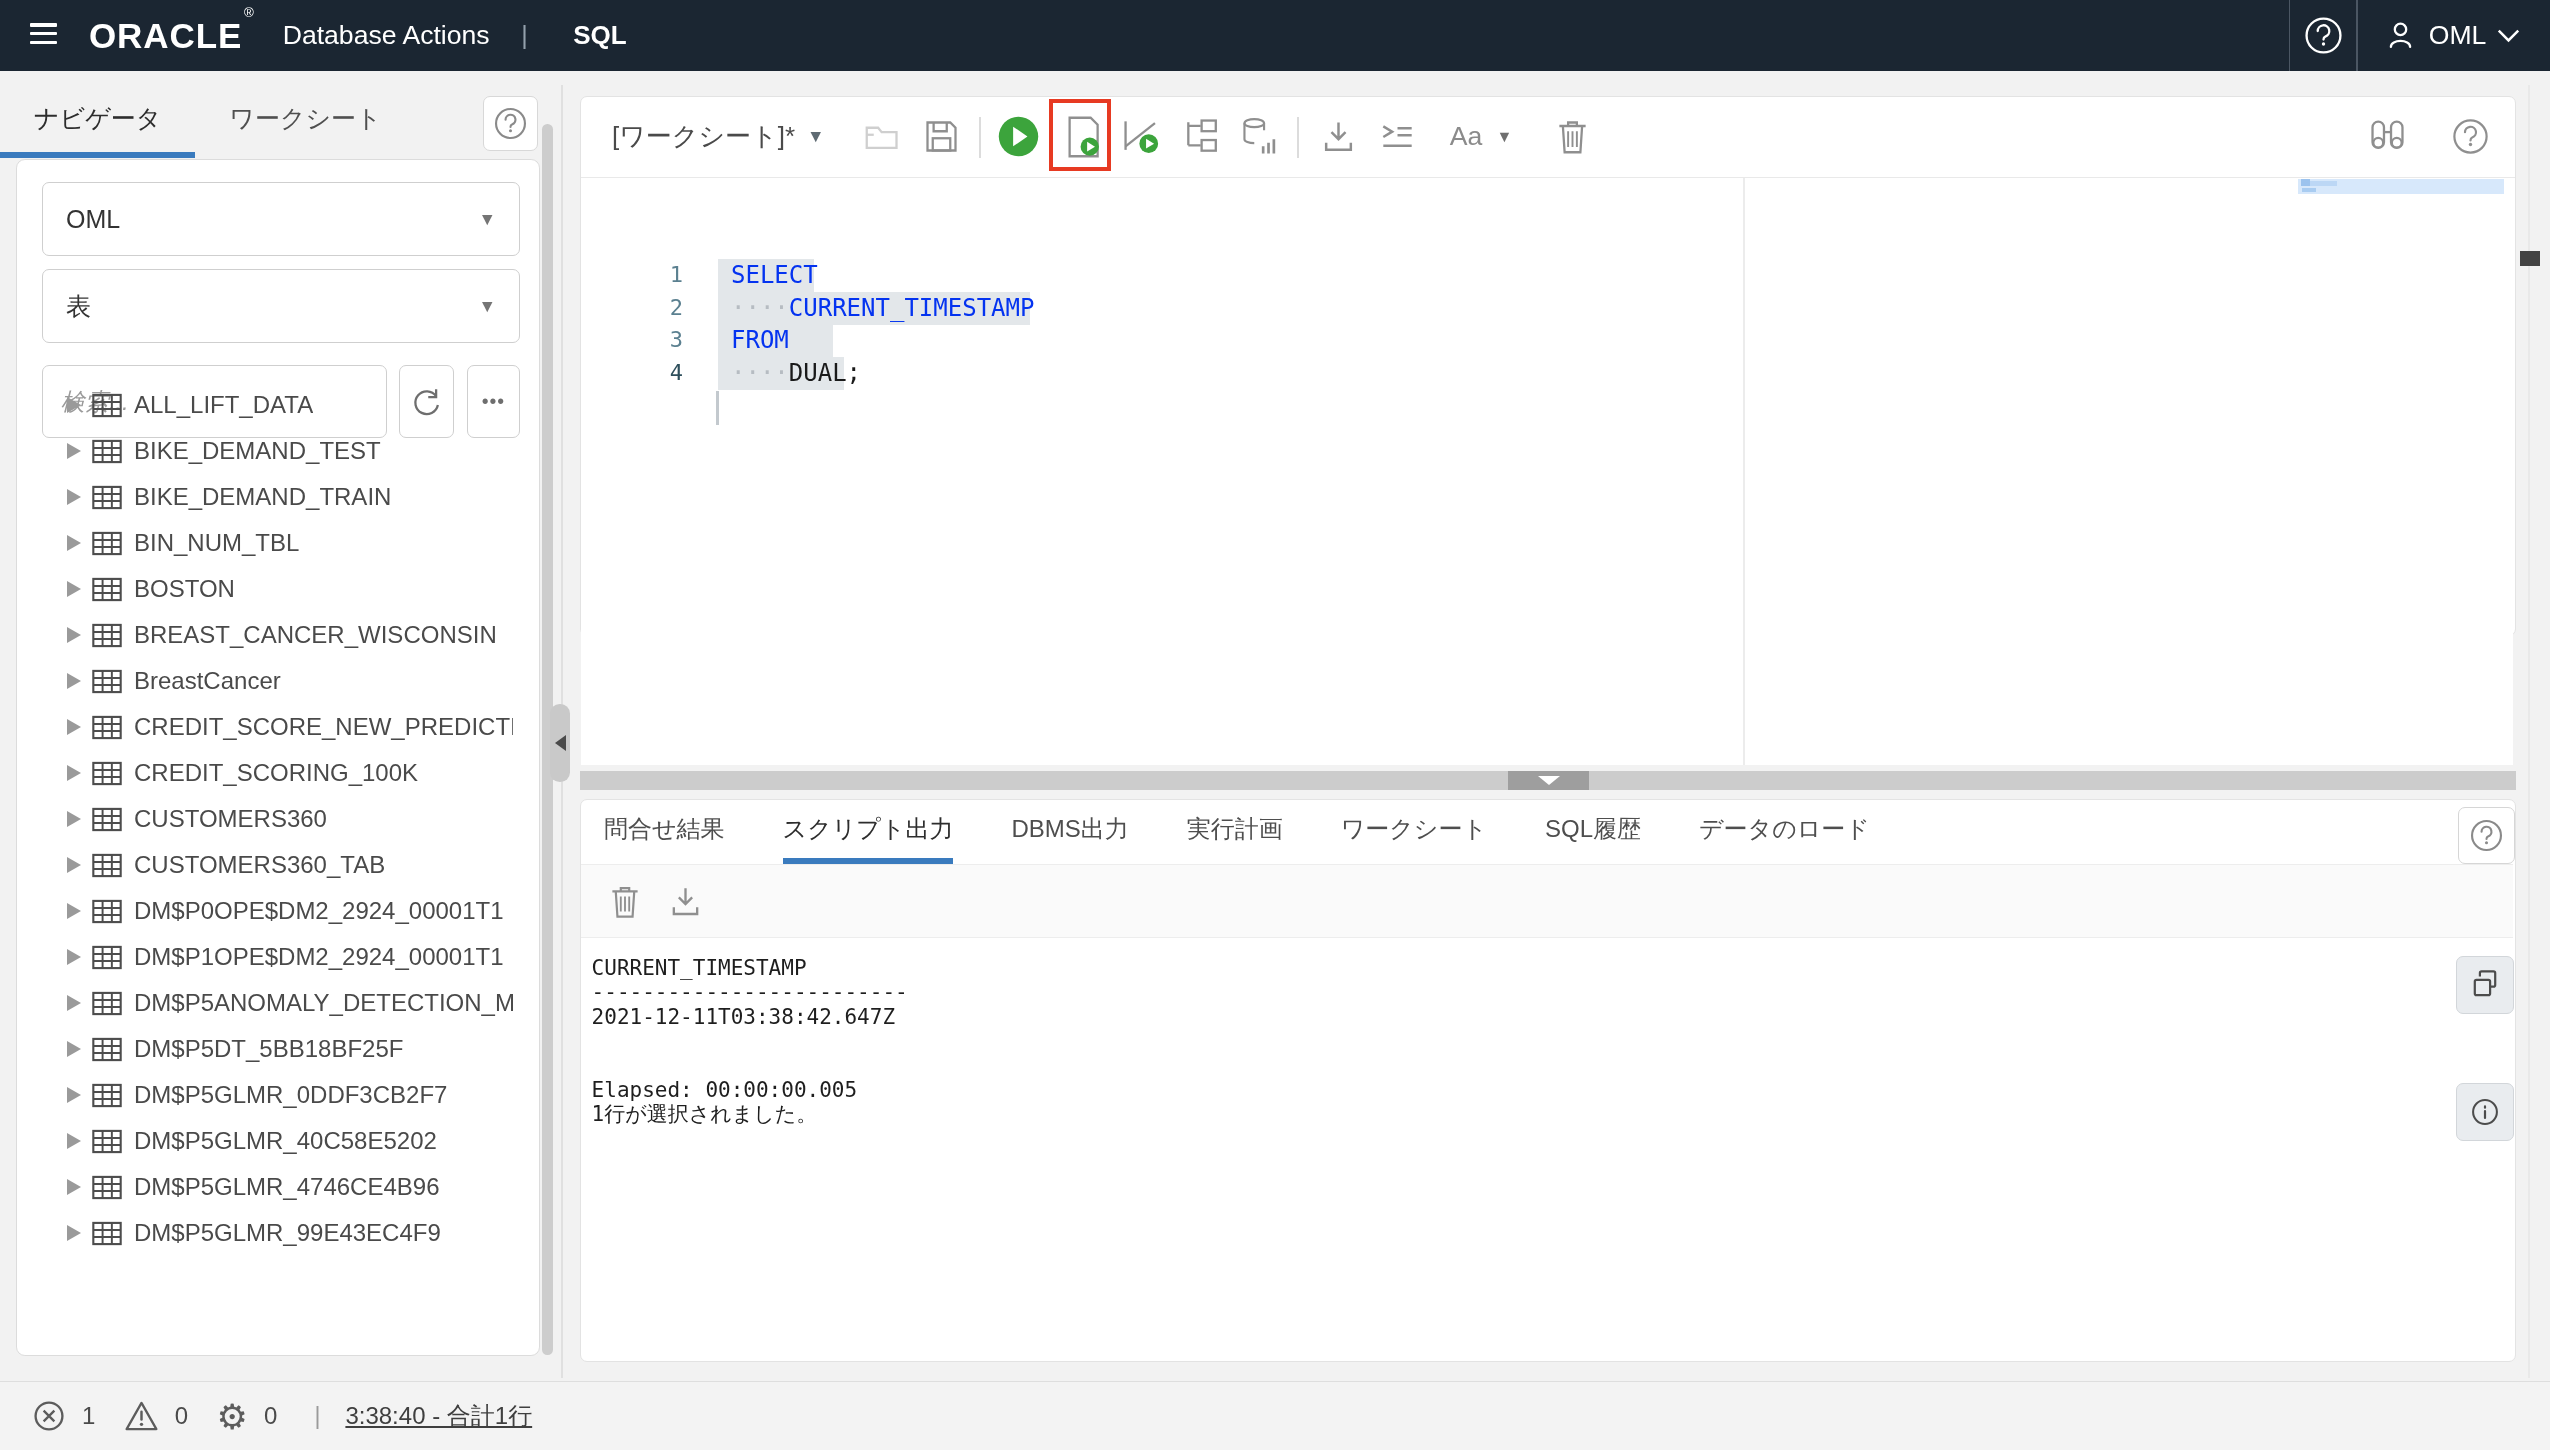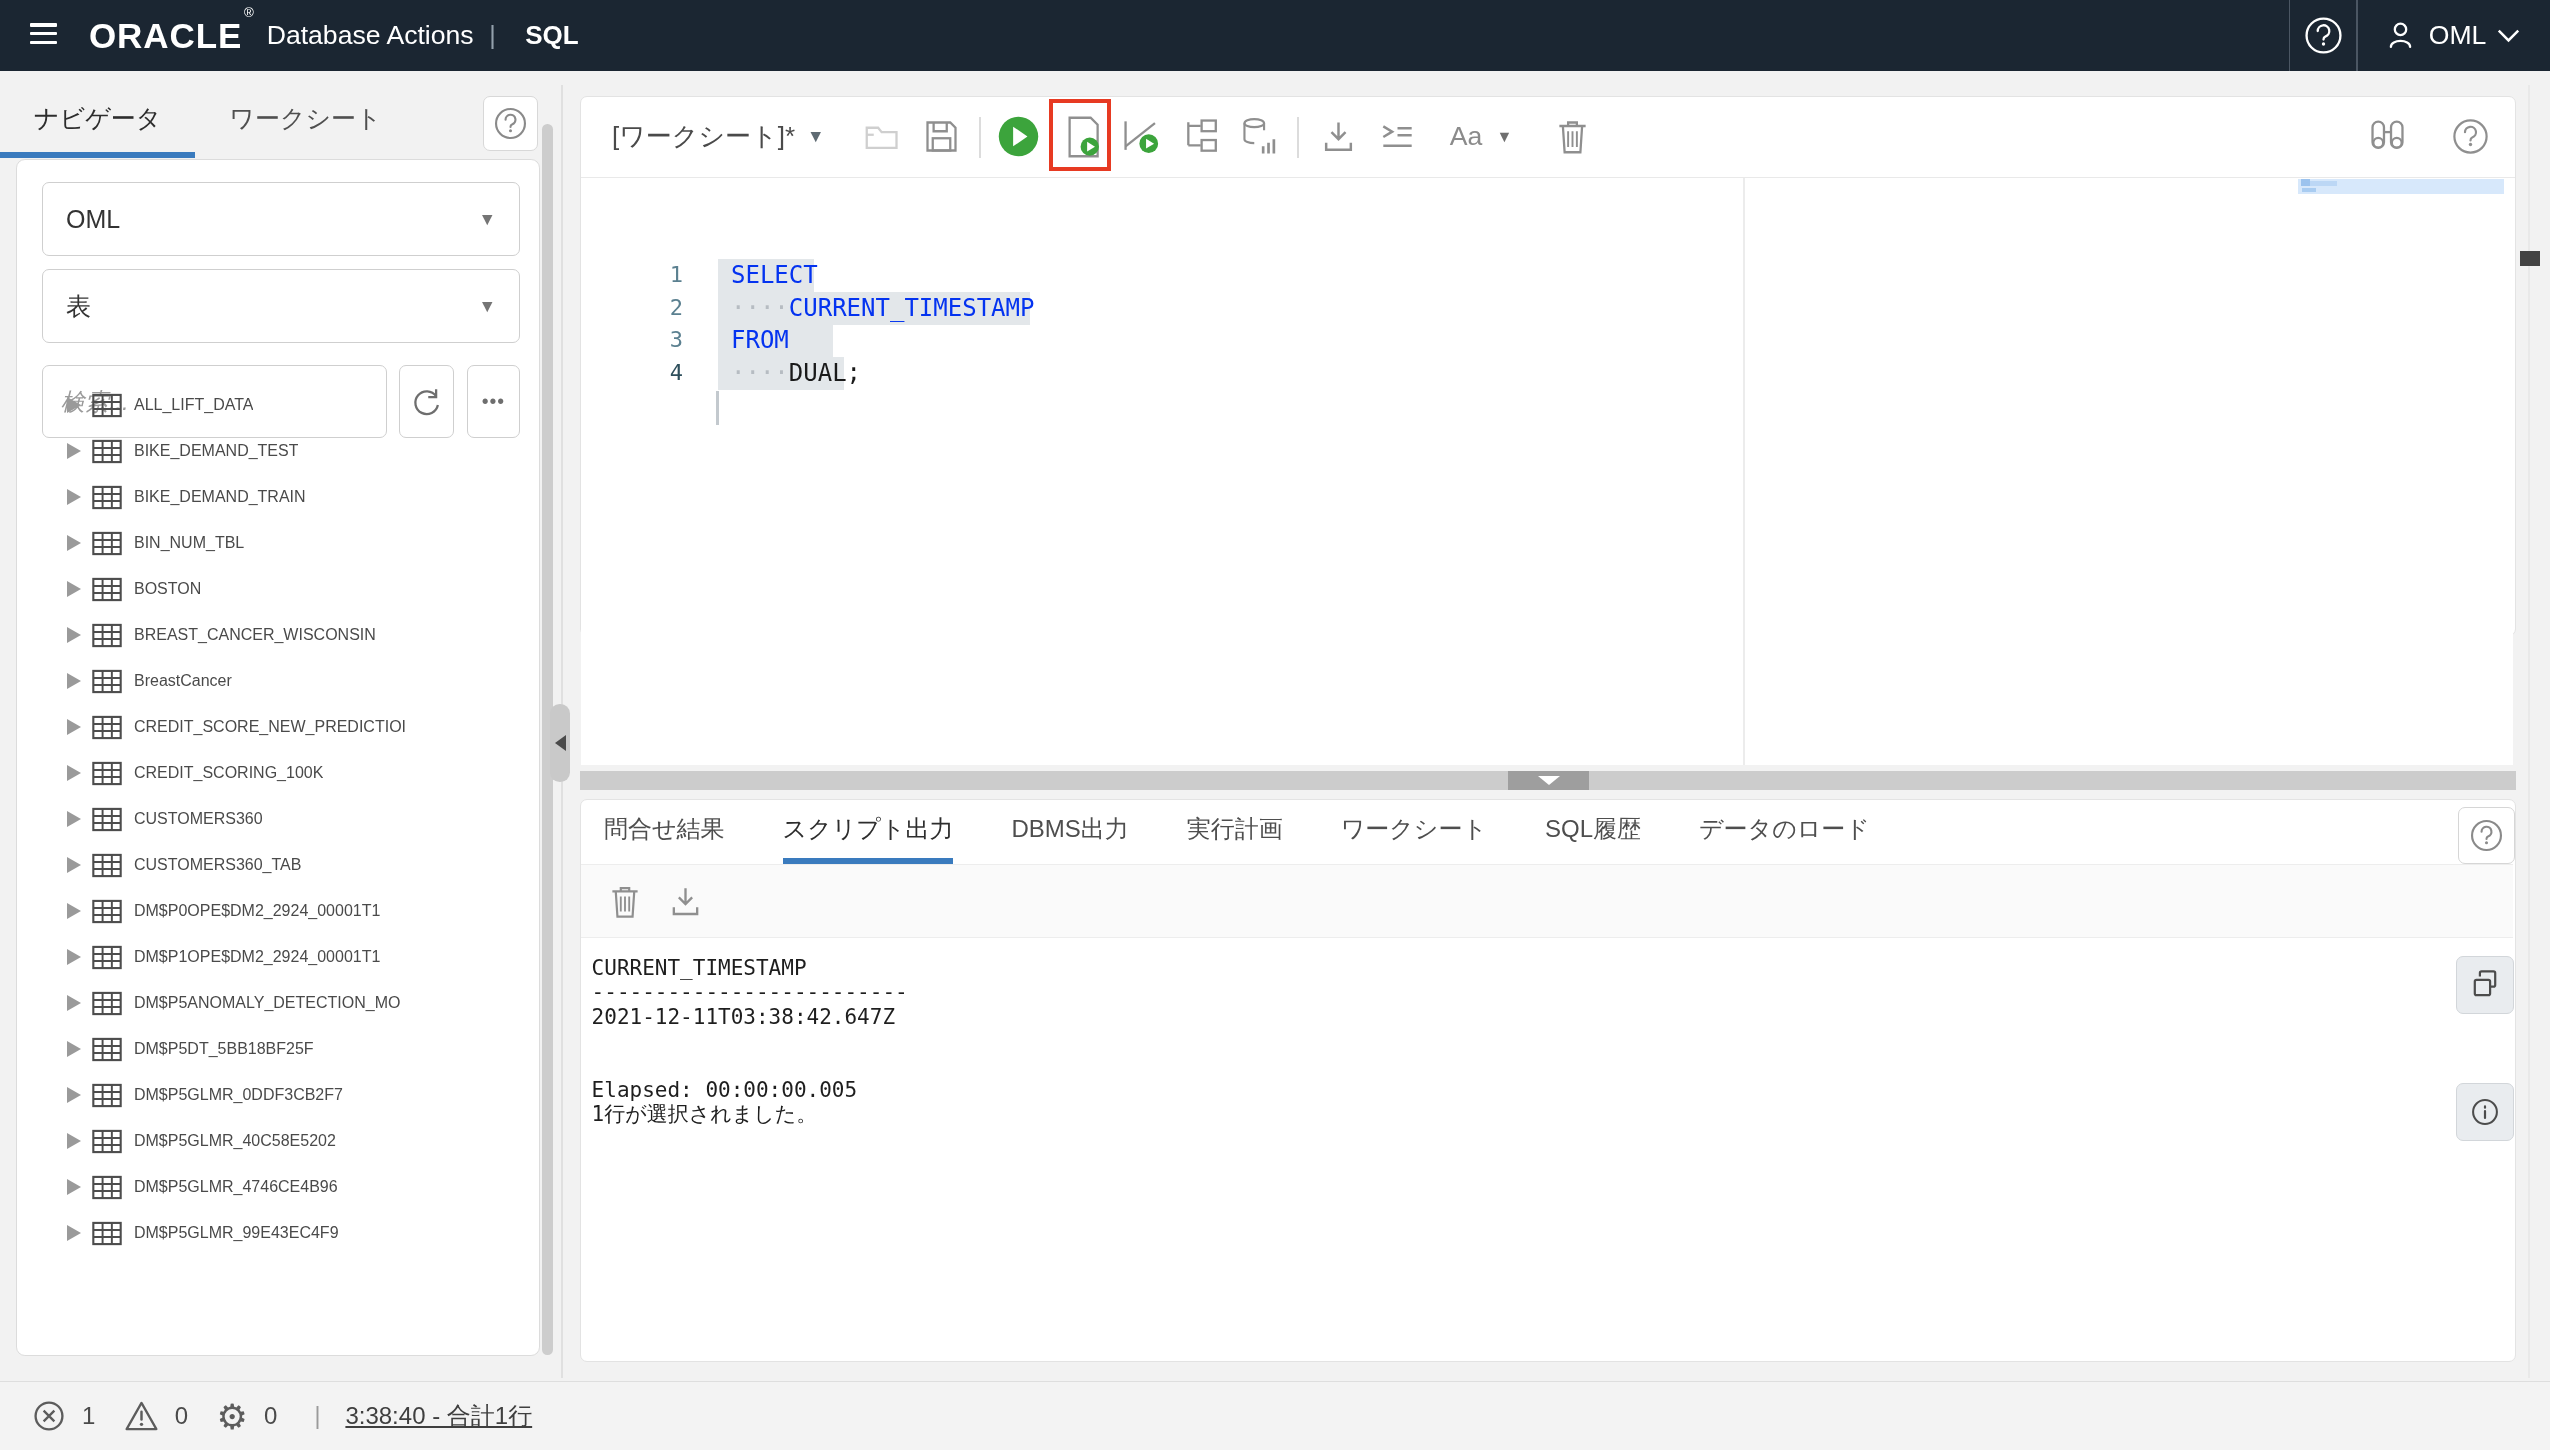--- a/index.html
+++ b/index.html
@@ -4,21 +4,21 @@
 <style>
   * { margin:0; padding:0; box-sizing:border-box; }
   html,body { width:2550px; height:1450px; }
   body { font-family:"Liberation Sans", sans-serif; background:#f2f2f2; overflow:hidden; }
   .root { position:relative; width:2550px; height:1450px; background:#f2f2f2; }
 
   
   .topbar { position:absolute; left:0; top:0; width:2550px; height:71px; background:#1b2632; display:flex; align-items:center; color:#fff; }
   .hamburger { position:absolute; left:30px; top:23px; width:39px; height:25px; cursor:pointer; }
   .hamburger i { display:block; width:26.6px; height:3.5px; background:#fff; margin:0 0 5.3px 0; border-radius:0.9px; }
-  .brand { position:absolute; left:89px; top:0; height:71px; display:flex; align-items:center; gap:12px; }
+  .brand { position:absolute; left:89px; top:0; height:71px; display:flex; align-items:center; gap:28px; }
   .brand .oracle { font-size:35px; font-weight:700; letter-spacing:0.9px; }
   .brand .reg { font-size:13.3px; vertical-align:top; position:relative; top:-10.6px; margin-left:1.8px; font-weight:400; }
   .brand .prod { font-size:26.6px; font-weight:400; }
   .brand .pipe { font-size:25px; color:#93a0ac; font-weight:300; padding:0 3.5px; }
   .brand .mod { font-size:26px; font-weight:700;margin-left:14px; }
   .topbar-right { position:absolute; right:0; top:0; height:71px; display:flex; align-items:center; }
   .tb-sep { width:1.8px; height:71px; background:#4b5663; }
   .tb-help { width:66px; height:71px; display:flex; align-items:center; justify-content:center; cursor:pointer; }
   .userbox { display:flex; align-items:center; gap:10.6px; padding:0 30px 0 25px; height:71px; cursor:pointer; }
   .userbox .uname { font-size:26.6px; }
@@ -36,21 +36,21 @@
   .search-row { position:absolute; left:25px; top:205px; width:478px; height:73px; display:flex; gap:12.4px; }
   .search-input { width:345px; height:73px; border:1.8px solid #cfcfcf; border-radius:7px; font-size:24px; padding:0 17.7px; color:#333; font-family:"Liberation Sans", sans-serif; }
   .search-input::placeholder { font-style:italic; color:#9a9a9a; }
   .sq-btn { width:55px; height:73px; background:#fff; border:1.8px solid #cfcfcf; border-radius:7px; display:flex; align-items:center; justify-content:center; cursor:pointer; }
   .dots-btn { width:53px; letter-spacing:0.9px; color:#6e6e6e; font-size:19.5px; }
 
   .tree { position:absolute; left:0; top:222px; width:496px; }
   .tree-row { height:46px; display:flex; align-items:center; cursor:pointer; }
   .tree-caret { width:0; height:0; border-left:14px solid #9a9a9a; border-top:8.9px solid transparent; border-bottom:8.9px solid transparent; margin-left:50px; }
   .tree-row svg { margin-left:10.6px; flex:none; }
-  .tree-label { margin-left:12.4px; font-size:16px; color:#4a4a4a; white-space:nowrap; overflow:hidden; }
+  .tree-label { margin-left:12.4px; font-size:24px; color:#4a4a4a; white-space:nowrap; overflow:hidden; }
 
   .lpanel-scrollbar { position:absolute; left:542px; top:124px; width:10.6px; height:1231px; background:#cdcdcd; border-radius:5.3px; cursor:pointer; }
   .v-splitline { position:absolute; left:561px; top:85px; width:1.8px; height:1293px; background:#e0e0e0; }
   .v-split-handle { position:absolute; left:550px; top:704px; width:20.4px; height:78px; background:#c9c9c9; border-radius:9.7px; display:flex; align-items:center; justify-content:center; cursor:col-resize; }
   .v-split-handle i { width:0; height:0; border-right:11.5px solid #4a4a4a; border-top:8px solid transparent; border-bottom:8px solid transparent; }
 
   
   .editor-card { position:absolute; left:580px; top:96px; width:1936px; height:540px; background:#fff; border:1.8px solid #e3e3e3; border-radius:7px; }
   .ed-toolbar { position:absolute; left:0; top:0; width:100%; height:81px; border-bottom:1.8px solid #e9e9e9; }
   .ti { position:absolute; top:0; height:79px; display:flex; align-items:center; justify-content:center; cursor:pointer; }

